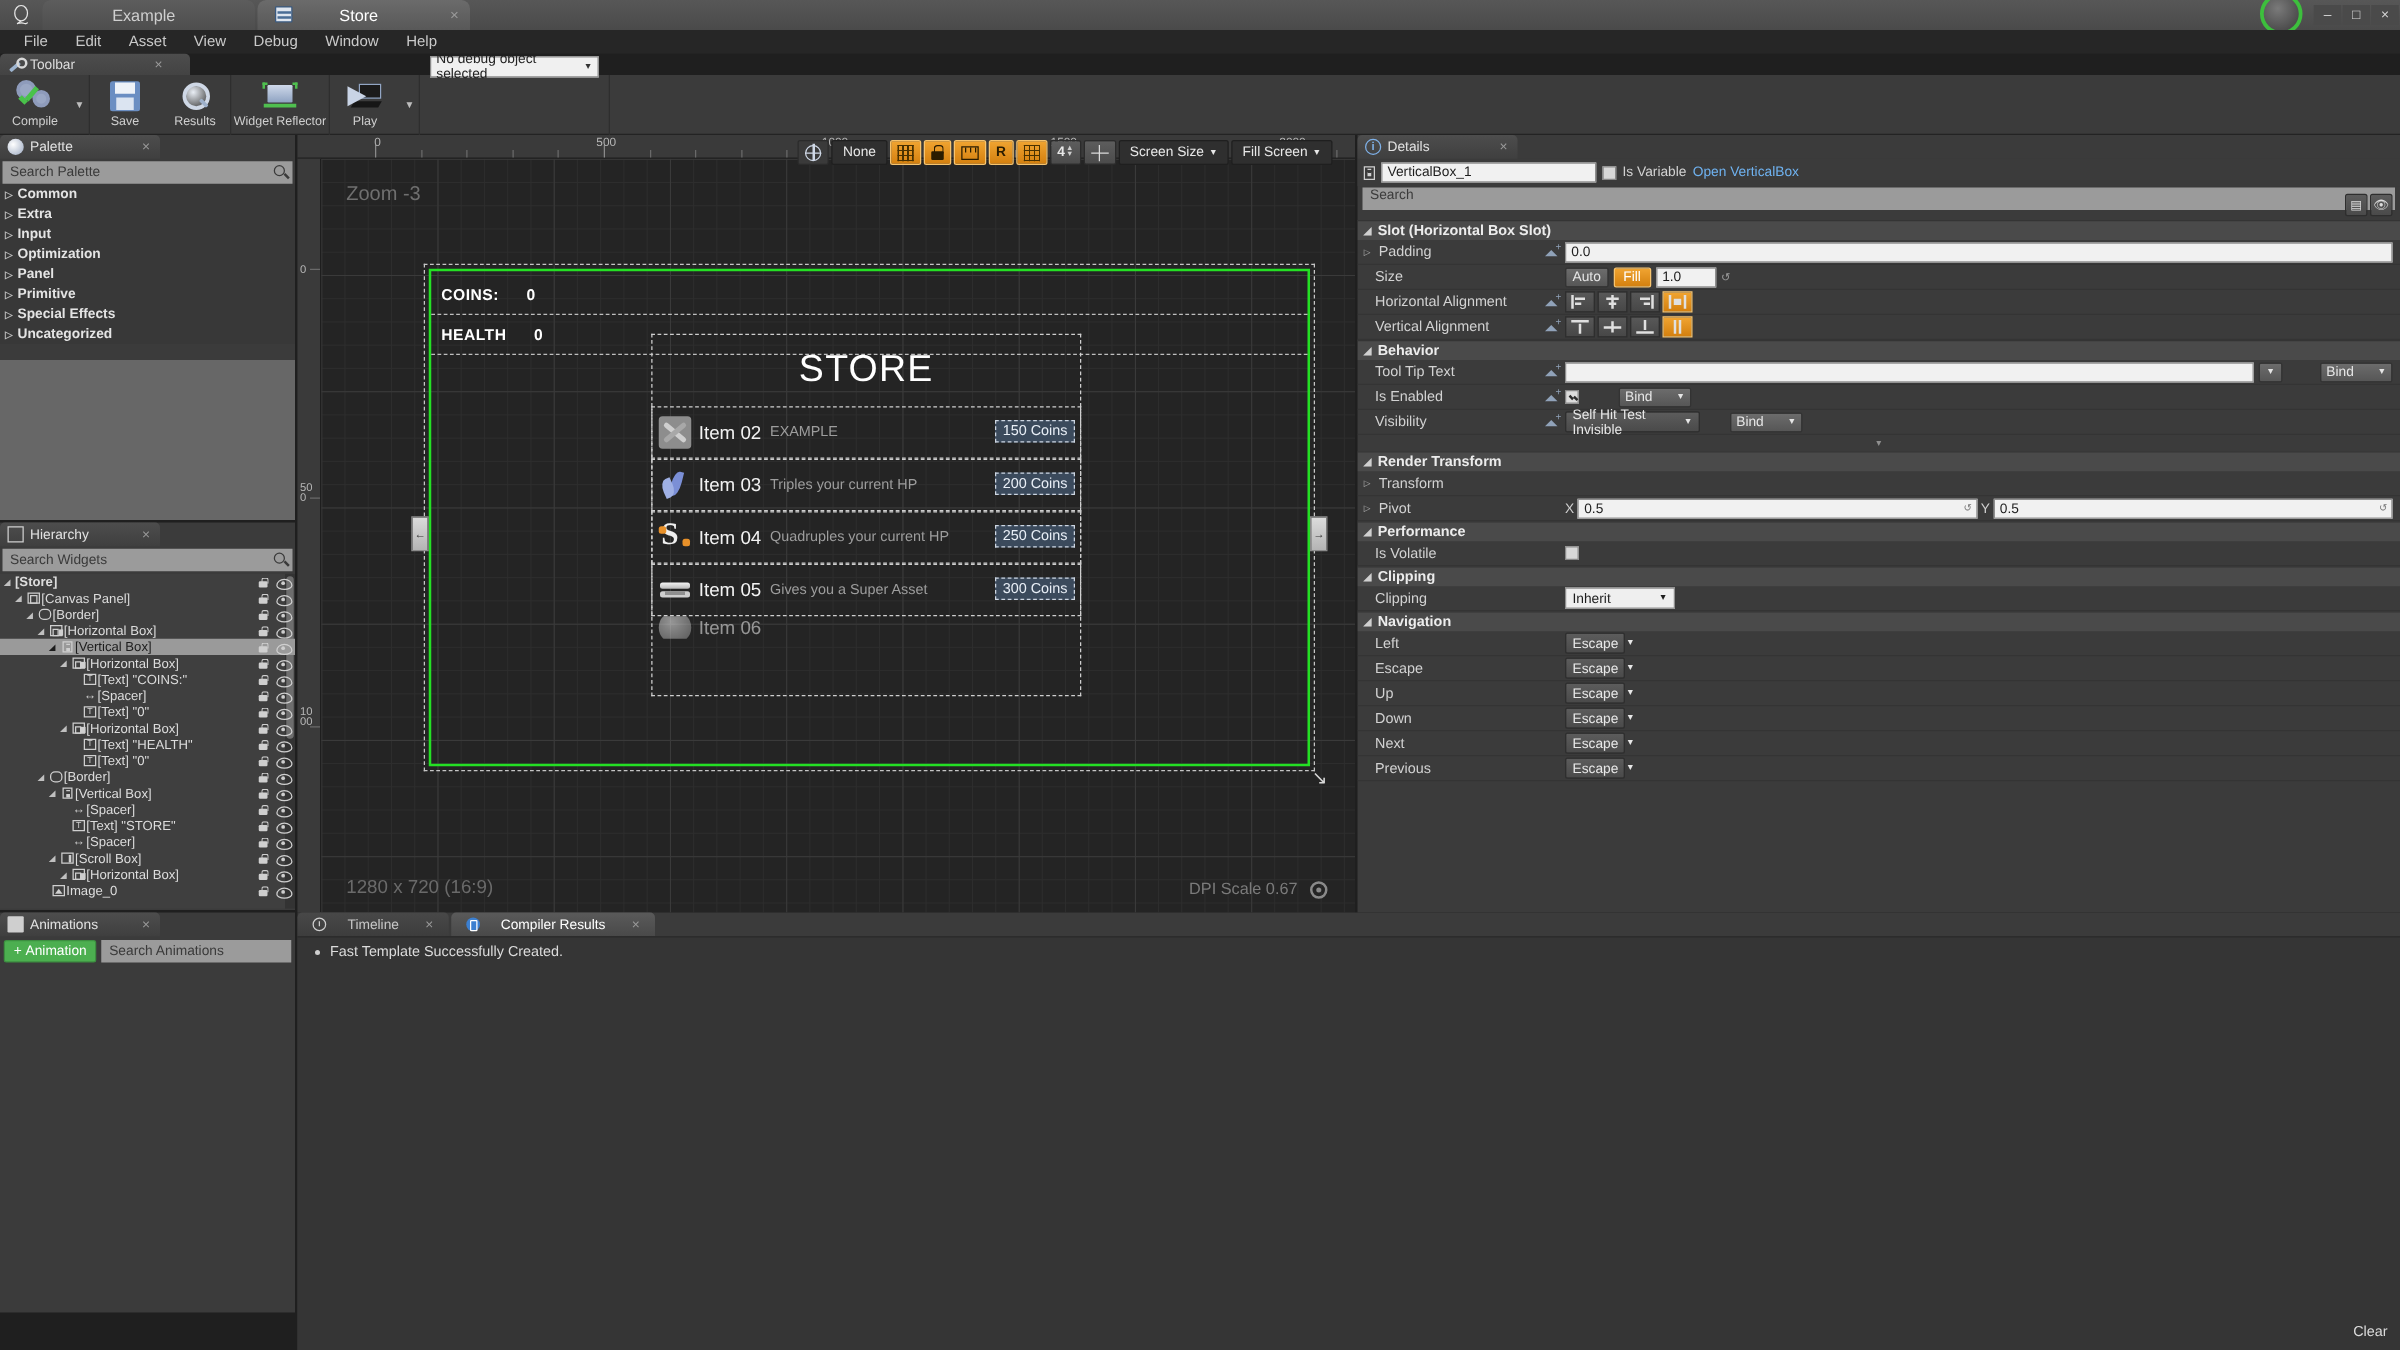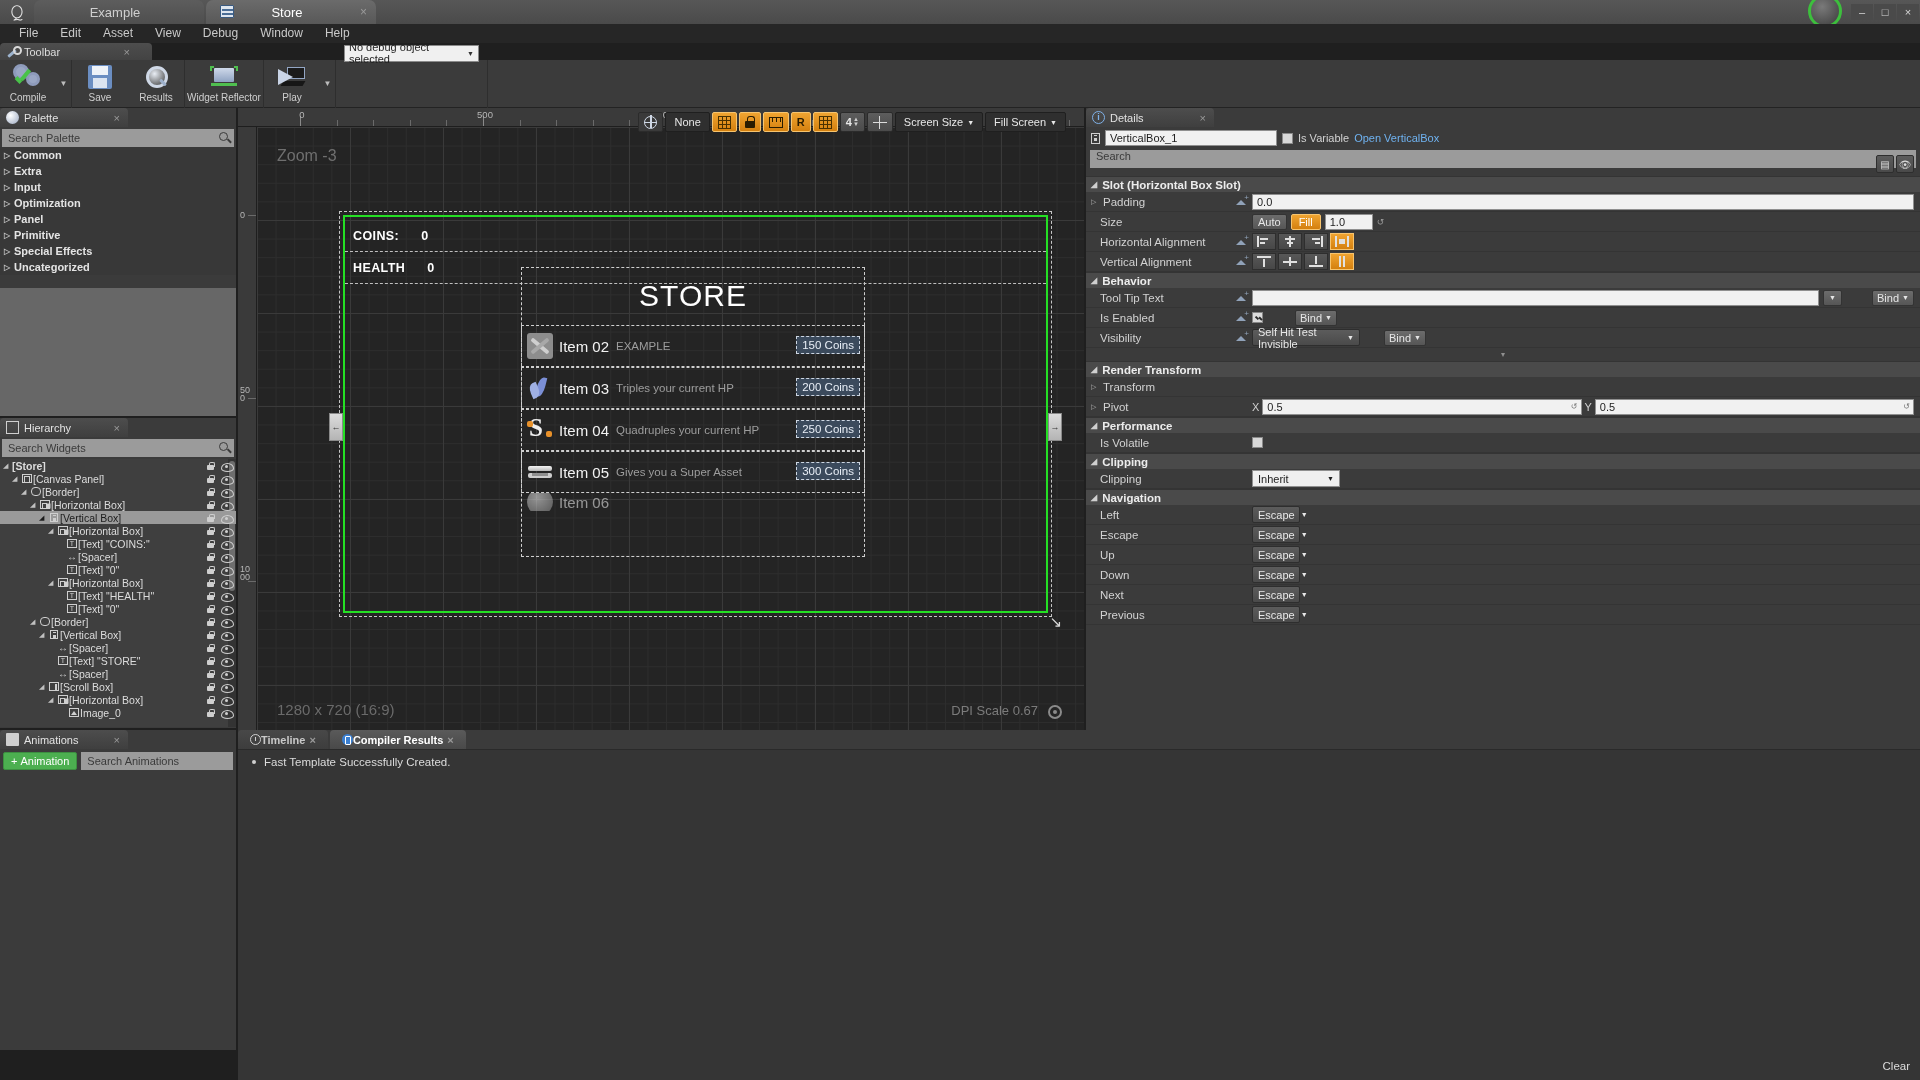--- a/index.html
+++ b/index.html
@@ -381,40 +381,40 @@
   .alignbtn.on{background:linear-gradient(#f0a431,#d4800f);border-color:#f7c46e;}
   .al-g{display:block;position:relative;width:14px;height:11px;}
   .al-bar{position:absolute;background:#e0e0e0;}
   .combo{height:17px;background:linear-gradient(#5c5c5c,#4a4a4a);border:1px solid #2e2e2e;
     color:#e8e8e8;font-size:11px;display:flex;align-items:center;justify-content:space-between;
     padding:0 5px;border-radius:2px;}
   .combo .cv{font-size:7px;margin-left:6px;}
   .whitecombo{height:17px;background:#efefef;border:1px solid #8f8f8f;color:#1d1d1d;font-size:11px;
     display:flex;align-items:center;justify-content:space-between;padding:0 5px;}
   .bindbtn{height:16px;background:linear-gradient(#6c6c6c,#565656);border:1px solid #333;
-    color:#e6e6e6;font-size:11px;display:flex;align-items:center;padding:0 4px;gap:3px;border-radius:2px;}
+    color:#e6e6e6;font-size:11px;display:flex;align-items:center;padding:0 4px;gap:19px;border-radius:2px;}
   .reset-arrow{font-size:9px;color:#9a9a9a;}
   .expand-caret{text-align:center;font-size:8px;color:#8f8f8f;padding:2px 0;}
   .xyfield{display:flex;align-items:center;gap:3px;flex:1;}
   .xyfield .xl{font-size:11px;color:#d0d0d0;}
   .xyfield .fi{flex:1;height:16px;background:#f1f1f1;border:1px solid #8f8f8f;color:#1d1d1d;
     font-size:11px;display:flex;align-items:center;padding:0 4px;position:relative;}
   .xyfield .fi .rv{position:absolute;right:3px;font-size:8px;color:#777;}
   .chk-on{width:11px;height:11px;background:#dcdcdc;border:1px solid #888;position:relative;}
   .chk-on::after{content:"";position:absolute;left:2px;top:4px;width:4px;height:2px;
     background:#2a2a2a;transform:rotate(45deg);box-shadow:3px -2px 0 0 #2a2a2a;}
   .det-tools{display:flex;gap:2px;align-items:center;}
   .mini-btn{width:18px;height:18px;background:linear-gradient(#5c5c5c,#4a4a4a);border:1px solid #2e2e2e;
     display:flex;align-items:center;justify-content:center;color:#dcdcdc;font-size:10px;border-radius:2px;}
 
   
   .bottom{position:absolute;left:238px;top:730px;width:1682px;height:350px;background:#3b3b3b;}
   .btabs{height:19px;display:flex;}
-  .btab{height:19px;padding:0 12px;display:flex;align-items:center;gap:0;font-size:11px;
-    color:#c8c8c8;background:linear-gradient(#484848,#3d3d3d);border-radius:4px 4px 0 0;margin-right:2px;font-weight:bold;}
+  .btab{height:19px;padding:0 12px;display:flex;align-items:center;gap:17px;font-size:11px;
+    color:#c8c8c8;background:linear-gradient(#484848,#3d3d3d);border-radius:4px 4px 0 0;margin-right:2px;}
   .btab.active{background:linear-gradient(#5a5a5a,#494949);color:#fff;}
   .btab .x{color:#9a9a9a;margin-left:4px;}
   .ic-clock{width:11px;height:11px;border-radius:50%;border:1.4px solid #cfcfcf;position:relative;}
   .ic-clock::after{content:"";position:absolute;left:4px;top:2px;width:1.2px;height:4px;background:#cfcfcf;}
   .ic-compres{width:11px;height:11px;border-radius:50%;background:#3b7fd0;position:relative;}
   .ic-compres::after{content:"";position:absolute;left:3px;top:2px;width:4px;height:7px;
     border:1.4px solid #fff;border-radius:1px;}
   .bcontent{position:absolute;left:0;top:19px;right:0;bottom:0;background:#353535;border-top:1px solid #2a2a2a;}
   .logline{display:flex;align-items:center;gap:8px;padding:6px 0 0 14px;font-size:11.5px;color:#dcdcdc;}
   .logline .dot{width:4px;height:4px;border-radius:50%;background:#cfcfcf;}
@@ -793,21 +793,21 @@
           <span class="tw">◢</span>
           <span class="ti">
             <span class="ic-hbox"></span>
           </span>
           <span>[Horizontal Box]</span>
           <span class="lockeye">
             <span class="mini-lock"></span>
             <span class="mini-eye"></span>
           </span>
         </div>
-        <div class="trow" style="padding-left: 59px;">
+        <div class="trow" style="padding-left: 32px;">
           <span class="tw"></span>
           <span class="ti">
             <span class="ic-img"></span>
           </span>
           <span>Image_0</span>
           <span class="lockeye">
             <span class="mini-lock"></span>
             <span class="mini-eye"></span>
           </span>
         </div>

